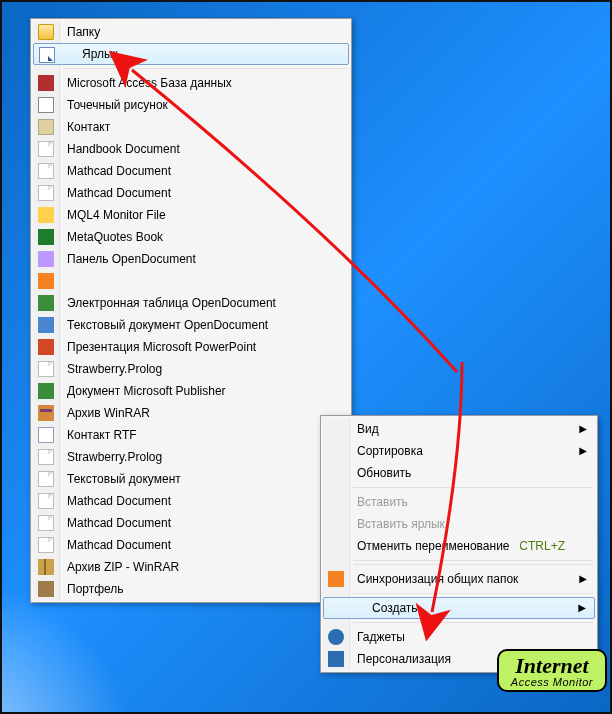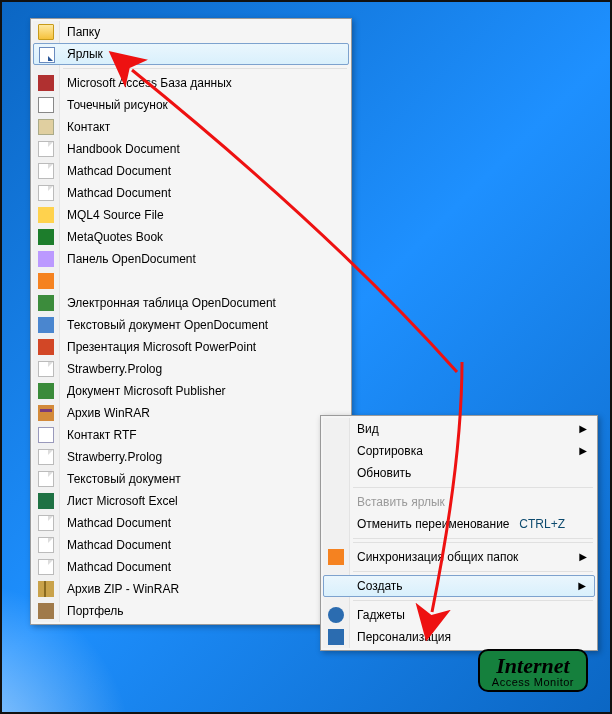--- a/index.html
+++ b/index.html
@@ -57,39 +57,39 @@
     white-space: nowrap;
     color: #000;
     cursor: default;
   }
   .item.hover {
     background: linear-gradient(to bottom, #eaf6fd, #d9f0fc);
     border: 1px solid #7da2ce;
     border-radius: 2px;
     height: 20px;
     line-height: 20px;
-    padding-left: 33px;
+    padding-left: 48px;
     padding-right: 29px;
   }
   .item.disabled {
     color: #9a9a9a;
   }
   .item .ic {
     position: absolute;
     left: 5px;
     top: 3px;
     width: 16px;
     height: 16px;
     display: inline-block;
   }
   .item .shortcut {
     position: absolute;
     right: 30px;
     top: 0;
-    color: #0c4a6e;
+    color: #4d7c0f;
   }
   .item .arrow {
     position: absolute;
     right: 8px;
     top: 0;
     font-size: 10px;
     color: #000;
   }
   .sep {
     height: 1px;
@@ -131,78 +131,78 @@
     position: absolute;
     left: 0;
     top: 0;
     width: 612px;
     height: 714px;
     pointer-events: none;
   }
   
   .logo {
     position: absolute;
-    right: 22px;
+    right: 3px;
     bottom: 20px;
     border: 2px solid #000;
     border-radius: 10px;
-    background: #15803d;
+    background: #bef264;
     padding: 4px 12px 2px 12px;
     font-family: "Brush Script MT", cursive;
     line-height: 1;
     text-align: center;
     color: #000;
   }
   .logo .l1 { font-size: 22px; font-style: italic; font-weight: bold; }
-  .logo .l2 { font-size: 11px; font-family: "Segoe UI", sans-serif; letter-spacing: 0.5px; }
+  .logo .l2 { font-size: 11px; font-family: "Segoe UI", sans-serif; font-style: italic; letter-spacing: 0.5px; }
 </style>
 </head>
 <body>
 
 <div class="frame">
   <div class="ray"></div>
 
   <div id="submenu" class="contextmenu" style="left:28px; top:16px; width:322px;">
     <div class="icon-gutter"></div>
   <div class="item"><span class="ic ic-folder"></span><span>Папку</span></div>
       <div class="item hover"><span class="ic ic-shortcut"></span><span>Ярлык</span></div>
       <div class="sep"></div>
       <div class="item"><span class="ic ic-access"></span><span>Microsoft Access База данных</span></div>
       <div class="item"><span class="ic ic-bmp"></span><span>Точечный рисунок</span></div>
       <div class="item"><span class="ic ic-contact"></span><span>Контакт</span></div>
       <div class="item"><span class="ic ic-doc"></span><span>Handbook Document</span></div>
       <div class="item"><span class="ic ic-doc"></span><span>Mathcad Document</span></div>
       <div class="item"><span class="ic ic-doc"></span><span>Mathcad Document</span></div>
-      <div class="item"><span class="ic ic-mql"></span><span>MQL4 Source File</span></div>
+      <div class="item"><span class="ic ic-mql"></span><span>MQL4 Monitor File</span></div>
       <div class="item"><span class="ic ic-book"></span><span>MetaQuotes Book</span></div>
       <div class="item"><span class="ic ic-odg"></span><span>Панель OpenDocument</span></div>
       <div class="item"><span class="ic ic-odp"></span></div>
       <div class="item"><span class="ic ic-ods"></span><span>Электронная таблица OpenDocument</span></div>
       <div class="item"><span class="ic ic-odt"></span><span>Текстовый документ OpenDocument</span></div>
       <div class="item"><span class="ic ic-ppt"></span><span>Презентация Microsoft PowerPoint</span></div>
       <div class="item"><span class="ic ic-doc"></span><span>Strawberry.Prolog</span></div>
       <div class="item"><span class="ic ic-pub"></span><span>Документ Microsoft Publisher</span></div>
       <div class="item"><span class="ic ic-rar"></span><span>Архив WinRAR</span></div>
       <div class="item"><span class="ic ic-rtf"></span><span>Контакт RTF</span></div>
       <div class="item"><span class="ic ic-doc"></span><span>Strawberry.Prolog</span></div>
       <div class="item"><span class="ic ic-doc"></span><span>Текстовый документ</span></div>
-      <div class="item"><span class="ic ic-xls"></span><span>Лист Microsoft Excel</span></div>
       <div class="item"><span class="ic ic-doc"></span><span>Mathcad Document</span></div>
       <div class="item"><span class="ic ic-doc"></span><span>Mathcad Document</span></div>
       <div class="item"><span class="ic ic-doc"></span><span>Mathcad Document</span></div>
       <div class="item"><span class="ic ic-zip"></span><span>Архив ZIP - WinRAR</span></div>
       <div class="item"><span class="ic ic-brief"></span><span>Портфель</span></div>
     </div>
 
   <div id="mainmenu" class="contextmenu" style="left:318px; top:413px; width:278px;">
     <div class="icon-gutter"></div>
   <div class="item"><span>Вид</span><span class="arrow">▶</span></div>
       <div class="item"><span>Сортировка</span><span class="arrow">▶</span></div>
       <div class="item"><span>Обновить</span></div>
       <div class="sep"></div>
+      <div class="item disabled"><span>Вставить</span></div>
       <div class="item disabled"><span>Вставить ярлык</span></div>
       <div class="item"><span>Отменить переименование</span><span class="shortcut">CTRL+Z</span></div>
       <div class="sep"></div>
       <div class="sep"></div>
       <div class="item"><span class="ic ic-sync"></span><span>Синхронизация общих папок</span><span class="arrow">▶</span></div>
       <div class="sep"></div>
       <div class="item hover"><span>Создать</span><span class="arrow">▶</span></div>
       <div class="sep"></div>
       <div class="item"><span class="ic ic-gadget"></span><span>Гаджеты</span></div>
       <div class="item"><span class="ic ic-pers"></span><span>Персонализация</span></div>

